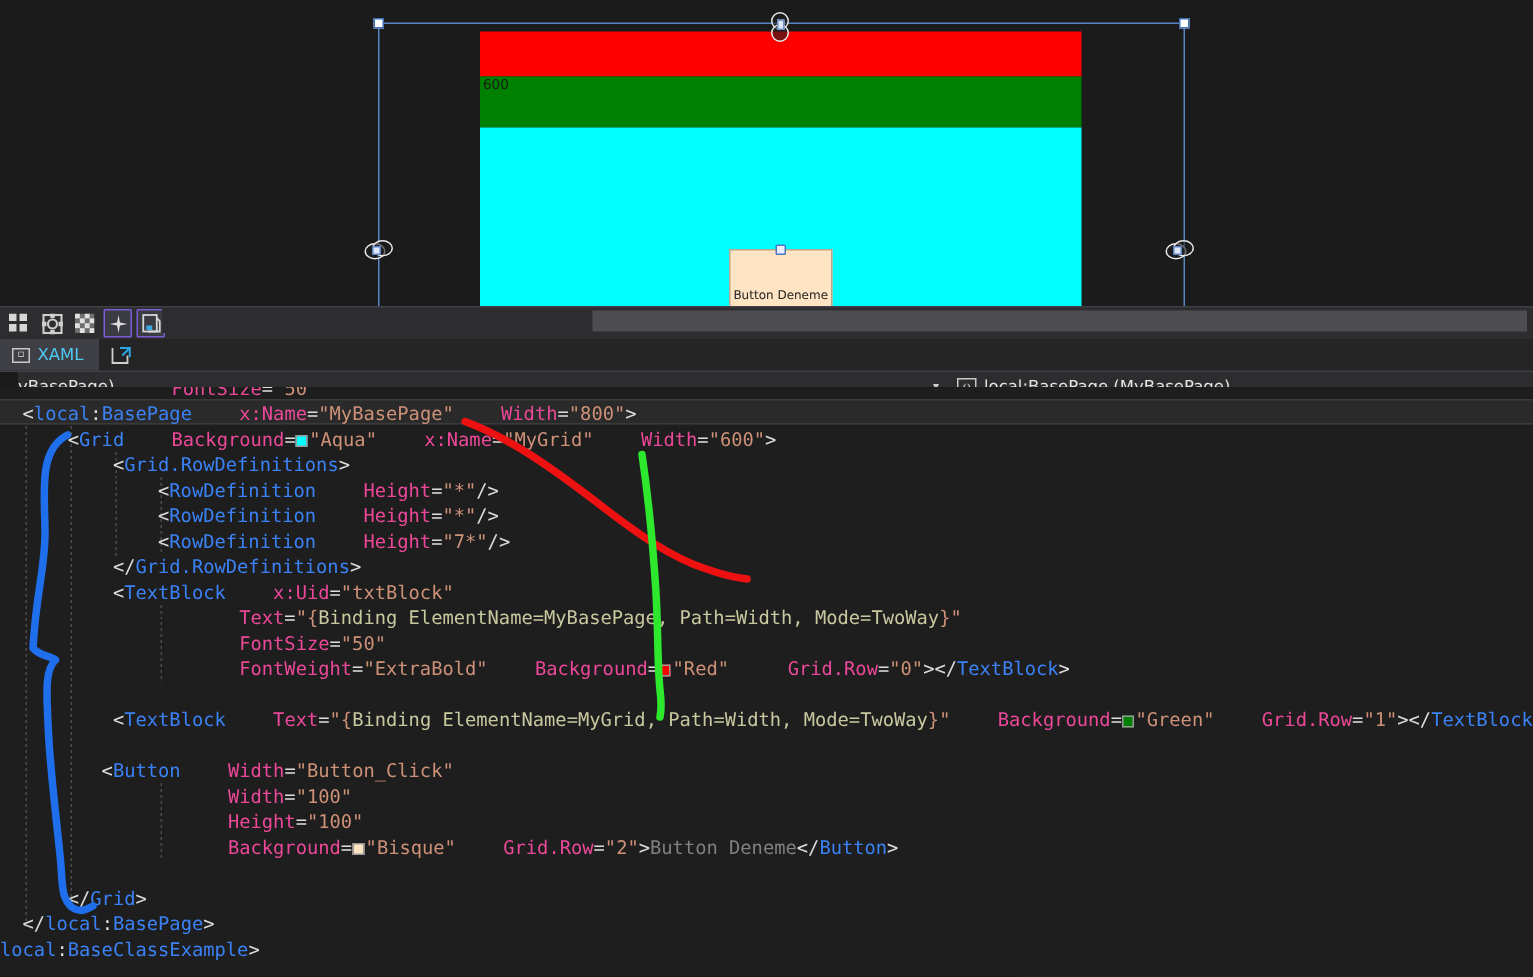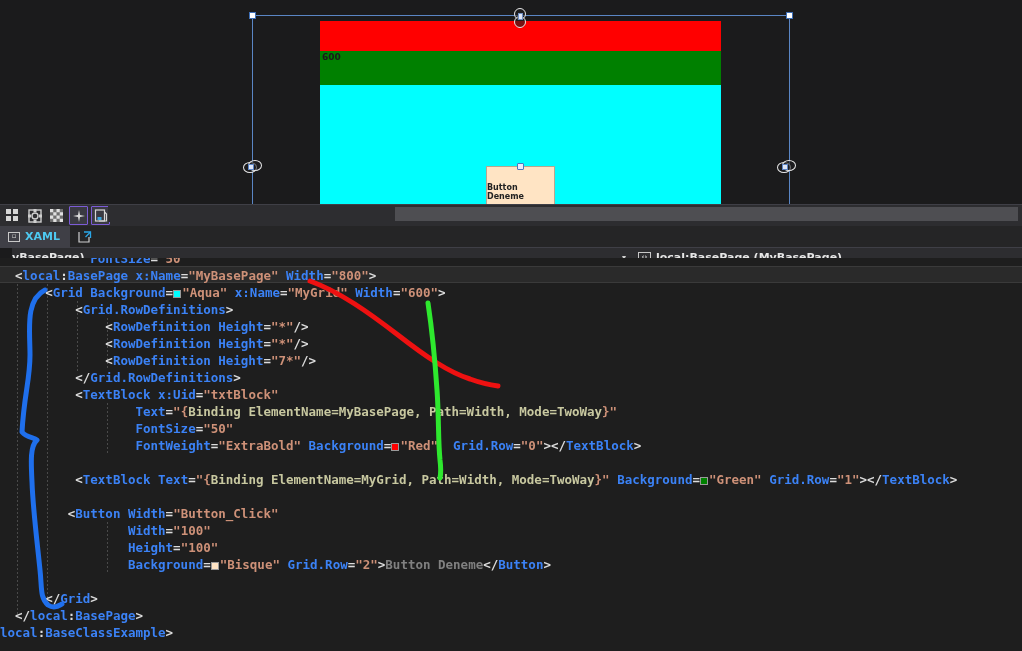--- a/index.html
+++ b/index.html
@@ -2,21 +2,21 @@
 <html><head>
 <meta charset="utf-8">
 <style>
   * { box-sizing: border-box; margin: 0; padding: 0; }
   html, body {
     width: 1022px; height: 651px;
     background: #1b1b1c;
     font-family: "DejaVu Sans Mono", monospace;
     overflow: hidden;
   }
-  #root { position: relative; width: 908px; height: 651px; font-weight: bold; }
+  #root { position: relative; width: 908px; height: 651px; }
 
   
   .design-surface {
     position: absolute; left: 0; top: 0; width: 1022px; height: 204px;
     background: #1b1b1c; overflow: hidden;
   }
   .sel-line-h {
     position: absolute; left: 252px; top: 15px; width: 538px; height: 1px;
     background: #5a86c4;
   }
@@ -143,21 +143,21 @@
     font-family: "DejaVu Sans Mono", monospace; font-size: 12.5px;
   }
   .code-line {
     position: absolute; left: 0; width: 1022px; height: 17px;
     white-space: pre; line-height: 17px; color: #dcdcdc;
   }
   .ln-highlight { background: #2a2a2a; border-top: 1px solid #3a3a3a; border-bottom: 1px solid #3a3a3a; }
 
   .t-punct   { color: #dcdcdc; }
   .t-tag     { color: #3b82f6; }
-  .t-attr    { color: #3b82f6; }
+  .t-attr    { color: #ec4899; margin-left: 24px; }
   .t-str     { color: #ce9178; }
   .t-bind    { color: #c8c8a0; }
   .t-gray    { color: #808080; }
   .sw {
     display: inline-block; width: 8px; height: 8px;
     border: 1px solid #9a9a9a; vertical-align: -1px; margin: 0 1px 0 0;
   }
 
   .indent-guide {
     position: absolute; width: 1px;

